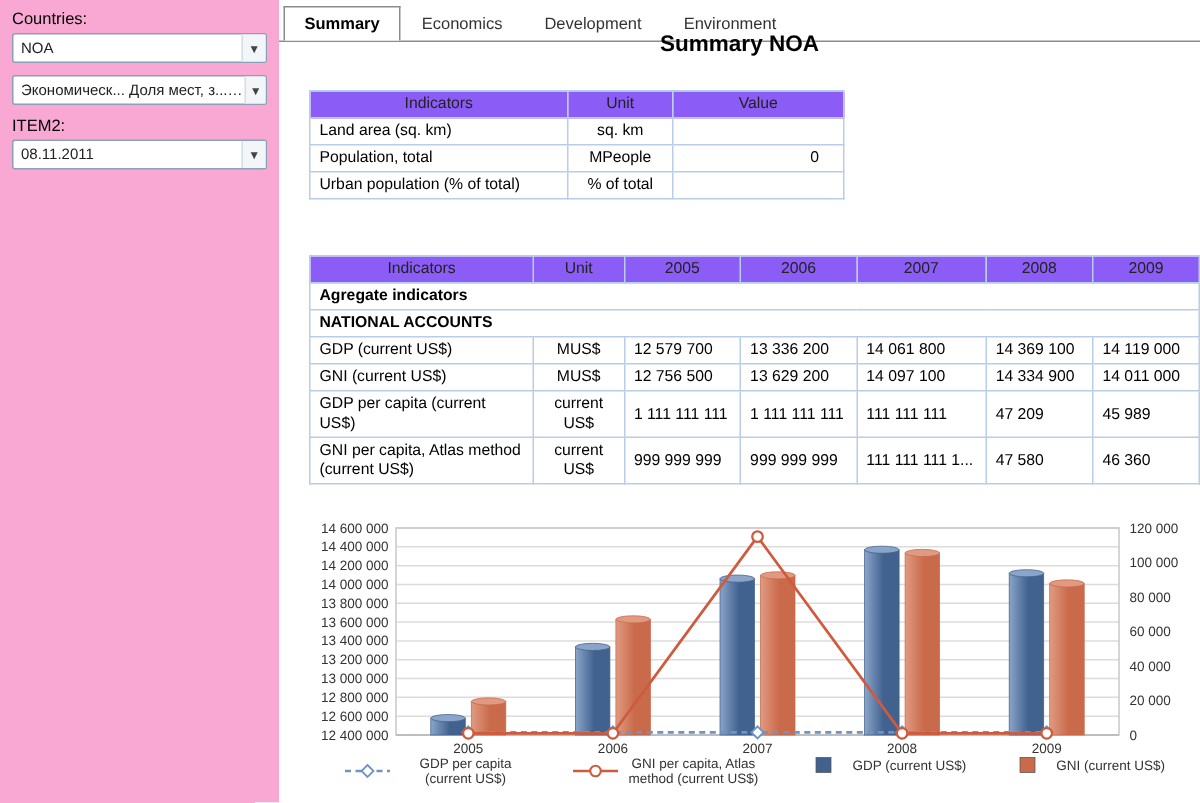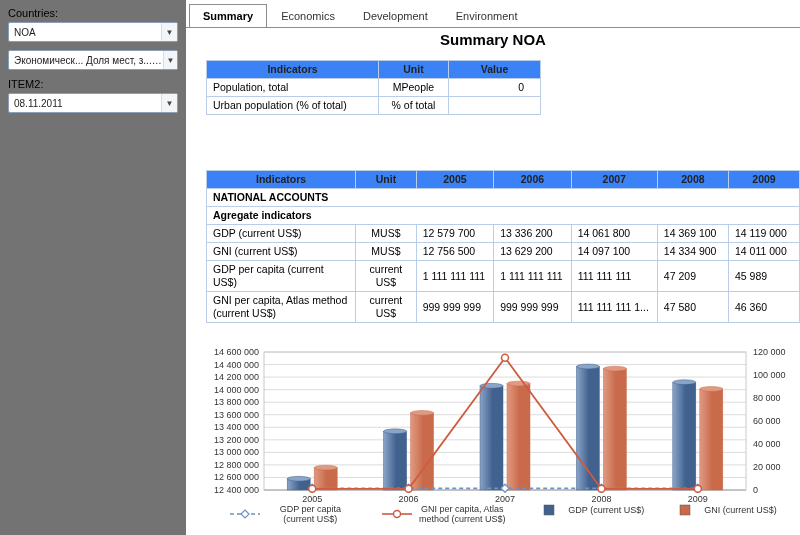--- a/index.html
+++ b/index.html
@@ -3,45 +3,45 @@
 <meta charset="utf-8">
 <style>
   * { box-sizing: border-box; }
   html,body { margin:0; padding:0; }
   body {
     width:800px; height:535px; position:relative; overflow:hidden;
     background:#fff; color:#000;
     font-family:"Liberation Sans", sans-serif; font-size:11px;
   }
   
-  .sidebar { position:absolute; left:0; top:0; width:186px; height:100%; padding:4px 8px; background:#737373; }
+  .sidebar { position:absolute; left:0; top:0; width:186px; height:100%; padding:4px 8px; background:#f9a8d4; }
   .sidebar .fld-label { display:block; font-size:11px; margin:3px 0 3px 0; color:#000; }
   .select {
     height:20px; border:1px solid #8aa0b8; border-radius:2px; background:#fff;
     display:flex; align-items:center; justify-content:space-between;
     padding:0 0 0 5px; font-size:10px; margin-bottom:8px; cursor:pointer; color:#222;
   }
   .select .sel-text { white-space:nowrap; overflow:hidden; text-overflow:ellipsis; max-width:150px; }
   .select .arrow {
     width:16px; height:18px; display:flex; align-items:center; justify-content:center;
     font-size:8px; color:#444; border-left:1px solid #d5dde6; background:#f3f6f9;
   }
   
   .main { position:absolute; left:186px; top:0; width:614px; height:100%; }
   .tabstrip { position:absolute; left:0; top:3px; width:100%; height:25px; border-bottom:1px solid #8c8c8c; padding-left:3px; }
   .tab {
     display:inline-block; padding:5px 13px 5px; font-size:11px; color:#333;
     border:1px solid transparent; border-bottom:none; cursor:pointer; position:relative; top:1px;
   }
   .tab.active { background:#fff; border-color:#8c8c8c; font-weight:bold; color:#000; }
-  .page-title { position:absolute; top:31px; left:0; width:100%; text-align:center; font-size:15px; font-weight:bold; margin:0; }
+  .page-title { position:absolute; top:21px; left:0; width:100%; text-align:center; font-size:15px; font-weight:bold; margin:0; }
   
   table { border-collapse:collapse; font-size:10.5px; }
   th, td { border:1px solid #b9cde8; padding:2px 6px; height:16px; line-height:13px; }
-  th { background:#3b82f6; font-weight:bold; text-align:center; color:#222; }
+  th { background:#8b5cf6; font-weight:normal; text-align:center; color:#222; }
   #value-table { position:absolute; left:20px; top:60px; }
   #years-table { position:absolute; left:20px; top:170px; }
   td.c-ind  { text-align:left; }
   td.c-unit { text-align:center; }
   td.c-val  { text-align:right; padding-right:16px; }
   td.c-num  { padding-right:8px; white-space:nowrap; }
   td.section { font-weight:bold; text-align:left; background:#fff; }
   
   #chart-block { position:absolute; left:20px; top:344px; width:595px; height:191px; }
   #chart-legend { position:absolute; left:0; top:160px; width:595px; display:flex; justify-content:center; align-items:flex-start; gap:26px; }
@@ -71,24 +71,29 @@
 </div>
 
 <div class="main">
   <div class="tabstrip"><div class="tab active">Summary</div><div class="tab">Economics</div><div class="tab">Development</div><div class="tab">Environment</div></div>
   <h1 class="page-title">Summary NOA</h1>
   <table id="value-table">
       <thead>
         <tr>
           <th style="width: 172px;">Indicators</th>
           <th style="width: 70px;">Unit</th>
-          <th style="width: 92px;">Value</th>
+          <th style="width: 114px;">Value</th>
         </tr>
       </thead>
       <tbody>
+        <tr>
+          <td class="c-ind">Land area (sq. km)</td>
+          <td class="c-unit">sq. km</td>
+          <td class="c-val"></td>
+        </tr>
         <tr>
           <td class="c-ind">Population, total</td>
           <td class="c-unit">MPeople</td>
           <td class="c-val">0</td>
         </tr>
         <tr>
           <td class="c-ind">Urban population (% of total)</td>
           <td class="c-unit">% of total</td>
           <td class="c-val"></td>
         </tr>
@@ -101,24 +106,24 @@
           <th style="width: 64px;">Unit</th>
           <th style="width: 72px;">2005</th>
           <th style="width: 72px;">2006</th>
           <th style="width: 72px;">2007</th>
           <th style="width: 72px;">2008</th>
           <th style="width: 72px;">2009</th>
         </tr>
       </thead>
       <tbody>
         <tr>
+          <td class="section" colspan="7">Agregate indicators</td>
+        </tr>
+        <tr>
           <td class="section" colspan="7">NATIONAL ACCOUNTS</td>
-        </tr>
-        <tr>
-          <td class="section" colspan="7">Agregate indicators</td>
         </tr>
         <tr>
           <td class="c-ind">GDP (current US$)</td>
           <td class="c-unit">MUS$</td>
           <td class="c-num">12 579 700</td>
           <td class="c-num">13 336 200</td>
           <td class="c-num">14 061 800</td>
           <td class="c-num">14 369 100</td>
           <td class="c-num">14 119 000</td>
         </tr>

